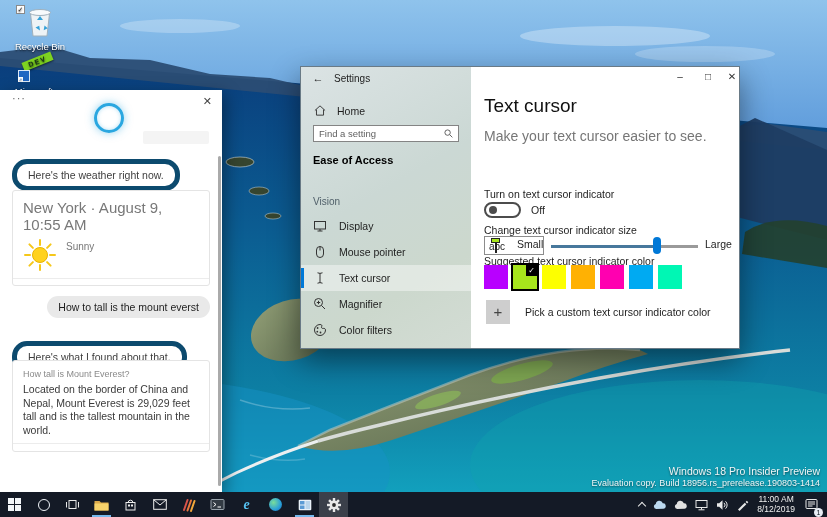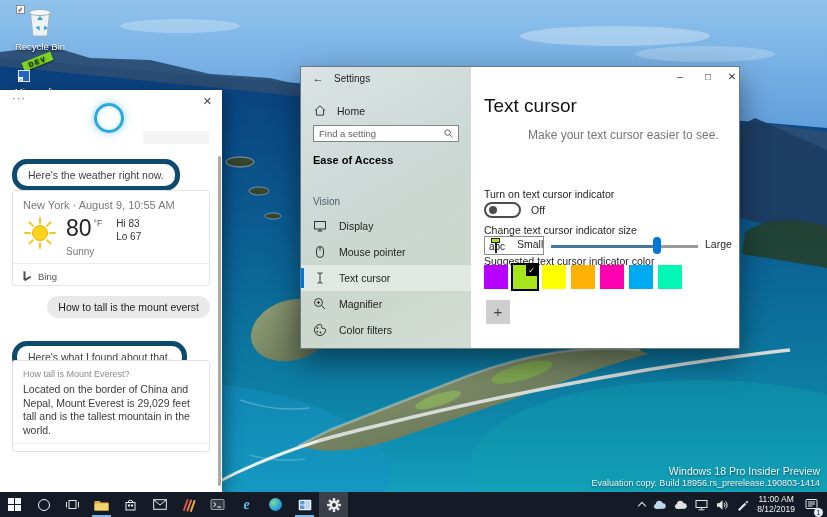--- a/index.html
+++ b/index.html
@@ -32,21 +32,21 @@
   #cortana .c-ring { position:absolute; left:50%; top:13px; margin-left:-17px; width:30px; height:30px; border:3px solid #2aa7e0; border-radius:50%; box-shadow:0 0 9px rgba(42,167,224,.5), inset 0 0 4px rgba(42,167,224,.35); }
   #cortana .c-toast { position:absolute; left:143px; top:41px; width:66px; height:13px; background:#f4f4f4; border-radius:2px; }
   #cortana .c-scroll { position:absolute; right:1px; top:66px; width:3px; height:330px; background:#aaa; border-radius:2px; }
   .bubble { position:absolute; border:5px solid #0c4a6e; border-radius:15px; padding:5px 11px; background:#fff; color:#3e3e3e; white-space:nowrap; }
   #bub-weather { left:12px; top:69px; }
   #bub-found   { left:12px; top:239px;margin-top:12px; }
   #bub-user { position:absolute; right:12px; top:206px; border-radius:15px; padding:5px 11px; background:#e9e9e9; color:#1e1e1e; white-space:nowrap; }
   .card { position:absolute; left:12px; width:198px; background:#fff; border:1px solid #e4e4e4; border-radius:3px; padding:8px 10px 0; overflow:hidden; }
   #card-weather { top:100px; height:96px; }
   #card-answer  { top:270px; height:92px; }
-  .w-loc { font-size:11px; color:#787878; }
+  .w-loc { font-size:15px; color:#787878; }
   .w-row { display:flex; align-items:flex-start; margin-top:5px; }
   .w-mid { margin-left:9px; }
   .w-templine { display:flex; align-items:flex-start; }
   .w-temp { font-size:23px; line-height:24px; color:#222; }
   .w-unit { font-size:8.5px; color:#555; margin:2px 0 0 2px; }
   .w-hilo { margin-left:14px; font-size:10px; line-height:13px; color:#333; padding-top:1px; }
   .w-cond { font-size:10px; color:#787878; margin-top:3px; }
   .hr { height:1px; background:#ececec; margin:6px -10px 0; }
   .bing-row { display:flex; align-items:center; height:25px; }
   .bing-row span { font-size:9.5px; color:#555; margin-left:6px; }
@@ -70,21 +70,21 @@
   #settings .s-section { position:absolute; left:12px; top:87px; font-size:11px; font-weight:bold; color:#000; }
   #settings .s-group { position:absolute; left:12px; top:129px; font-size:10px; color:#51606a; }
   .nav-item { position:absolute; left:0; width:170px; height:26px; display:flex; align-items:center; gap:12px; padding-left:12px; color:#1e1e1e; }
   .nav-item.sel { background:rgba(255,255,255,.42); }
   .nav-item.sel::before { content:""; position:absolute; left:0; top:3px; bottom:3px; width:3px; background:#0078d7; }
   #ni-0{top:146px} #ni-1{top:172px} #ni-2{top:198px} #ni-3{top:224px} #ni-4{top:250px}
   .nav-ico { width:14px; display:flex; justify-content:center; }
 
   .m-abs { position:absolute; }
   #settings .m-title { left:183px; top:28px; font-size:19px; font-weight:300; color:#111; }
-  #settings .m-sub { left:183px; top:61px; font-size:12px; color:#767676;margin-left:44px; }
+  #settings .m-sub { left:183px; top:61px; font-size:14px; color:#767676; }
   #settings .m-h2 { left:183px; top:93px; font-size:13.5px; color:#000; }
   #settings .m-toggle-label { left:183px; top:121px; }
   #settings .m-toggle { left:183px; top:135px; width:37px; height:16px; border:2px solid #4c4c4c; border-radius:9px; }
   #settings .m-toggle .knob { position:absolute; left:3px; top:2px; width:8px; height:8px; border-radius:50%; background:#4c4c4c; }
   #settings .m-toggle-state { left:230px; top:137px; }
   #settings .m-size-label { left:183px; top:157px; }
   #settings .m-preview { left:183px; top:169px; width:60px; height:19px; border:1px solid #8c8c8c; background:#fff; }
   #settings .m-preview .ind { position:absolute; left:6px; top:1px; width:9px; height:5px; background:#a6e51c; border:1px solid #222; }
   #settings .m-preview .caret { position:absolute; left:10px; top:6px; width:1.5px; height:10px; background:#222; }
   #settings .m-preview .ptext { position:absolute; left:4px; top:4px; font-size:10px; color:#222; }
@@ -202,28 +202,20 @@
           <line x1="2" y1="17" x2="7" y2="17"></line>
             <line x1="27" y1="17" x2="32" y2="17"></line>
           <line x1="6.4" y1="6.4" x2="9.9" y2="9.9"></line>
             <line x1="24.1" y1="24.1" x2="27.6" y2="27.6"></line>
           <line x1="6.4" y1="27.6" x2="9.9" y2="24.1"></line>
             <line x1="24.1" y1="9.9" x2="27.6" y2="6.4"></line>
         </g>
         <circle cx="17" cy="17" r="7.5" fill="#ffd21e" stroke="#e9b400"></circle>
       </svg>
       <div class="w-mid">
-        <div class="w-templine">
-          <span class="w-temp">80</span>
-          <span class="w-unit">°F</span>
-          <span class="w-hilo">
-            <span>Hi 83</span><br>
-            <span>Lo 67</span>
-          </span>
-        </div>
         <div class="w-cond">Sunny</div>
       </div>
     </div>
     <div class="hr"></div>
     <div class="bing-row">
       <svg width="9" height="11" viewBox="0 0 9 11">
         <polygon points="0.5,0 2.5,0.8 2.5,7.6 7.2,5 8.5,5.9 2.5,9.9 0.5,8.7" fill="#4d4d4d"></polygon>
       </svg>
       <span>Bing</span>
     </div>
@@ -340,20 +332,21 @@
     </div>
     <div class="swatch" style="background:#fdff00"></div>
     <div class="swatch" style="background:#ffb103"></div>
     <div class="swatch" style="background:#ff00b0"></div>
     <div class="swatch" style="background:#00aaf2"></div>
     <div class="swatch" style="background:#00f7b4"></div>
   </div>
 
   <div class="m-abs m-custom">
     <div class="plus-btn">+</div>
+    <span>Pick a custom text cursor indicator color</span>
   </div>
 </div>
 
 <div id="taskbar">
   <div class="tb-btn">
     <svg width="13" height="13" viewBox="0 0 13 13">
       <rect x="0" y="0" width="6" height="6" fill="#f2f5f8"></rect>
         <rect x="7" y="0" width="6" height="6" fill="#f2f5f8"></rect>
       <rect x="0" y="7" width="6" height="6" fill="#f2f5f8"></rect>
         <rect x="7" y="7" width="6" height="6" fill="#f2f5f8"></rect>

